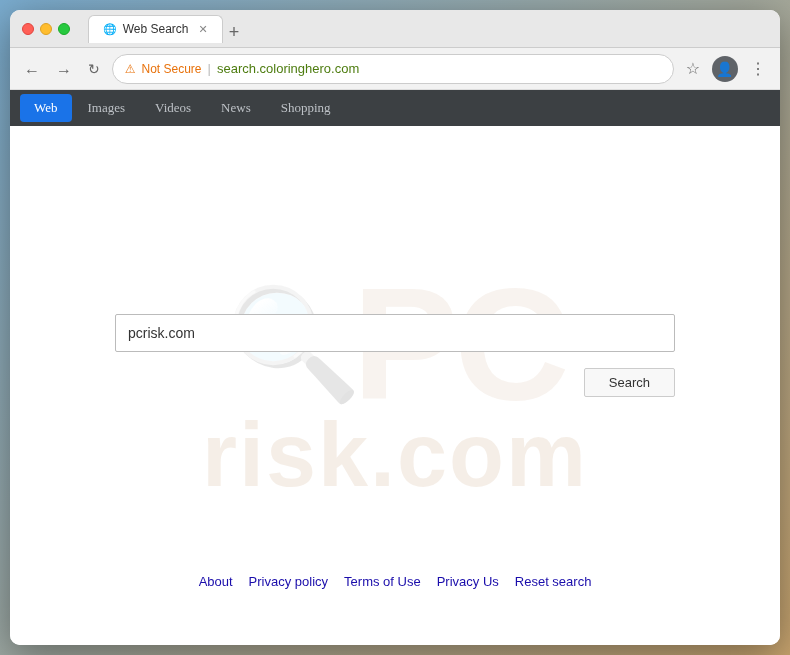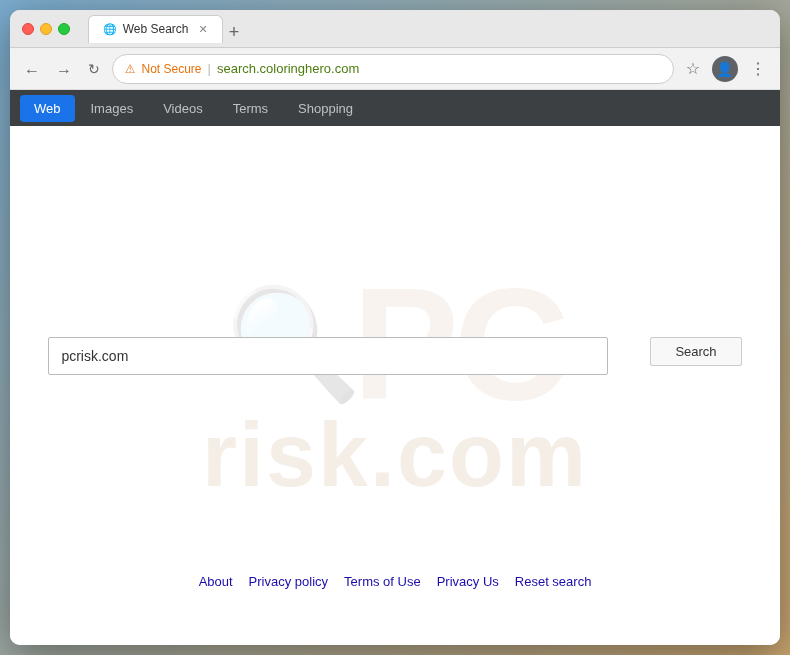--- a/index.html
+++ b/index.html
@@ -191,20 +191,21 @@
       padding: 0 10px;
       gap: 2px;
     }
 
     .nav-tab {
       padding: 6px 14px;
       color: #bdc1c6;
       font-size: 13px;
       cursor: pointer;
       border-radius: 4px;
+      font-family: Liberation Serif, serif;
     }
 
     .nav-tab.active {
       background: #1a73e8;
       color: #fff;
       font-weight: 500;
     }
 
     
     .main-content {
@@ -260,21 +261,22 @@
       font-weight: 900;
       color: rgba(200, 160, 120, 0.18);
       font-family: Arial Black, sans-serif;
       letter-spacing: 2px;
       margin-top: -20px;
     }
 
     
     .search-form {
       display: flex;
-      align-items: flex-start;
+      flex-direction: column;
+      align-items: flex-end;
       gap: 16px;
       position: relative;
       z-index: 1;
       margin-bottom: 60px;
     }
 
     .search-input {
       width: 560px;
       height: 38px;
       border: 1px solid #bbb;
@@ -349,21 +351,21 @@
         <div class="profile-icon">👤</div>
       </button>
       <button class="toolbar-icon-btn">⋮</button>
     </div>
   </div>
 
   <div class="nav-tabs">
     <div class="nav-tab active">Web</div>
     <div class="nav-tab">Images</div>
     <div class="nav-tab">Videos</div>
-    <div class="nav-tab">Terms</div>
+    <div class="nav-tab">News</div>
     <div class="nav-tab">Shopping</div>
   </div>
 
   <div class="main-content">
 
     <div class="watermark">
       <div class="watermark-top">
         <div class="watermark-magnifier">🔍</div>
         <div class="watermark-pc">PC</div>
       </div>

